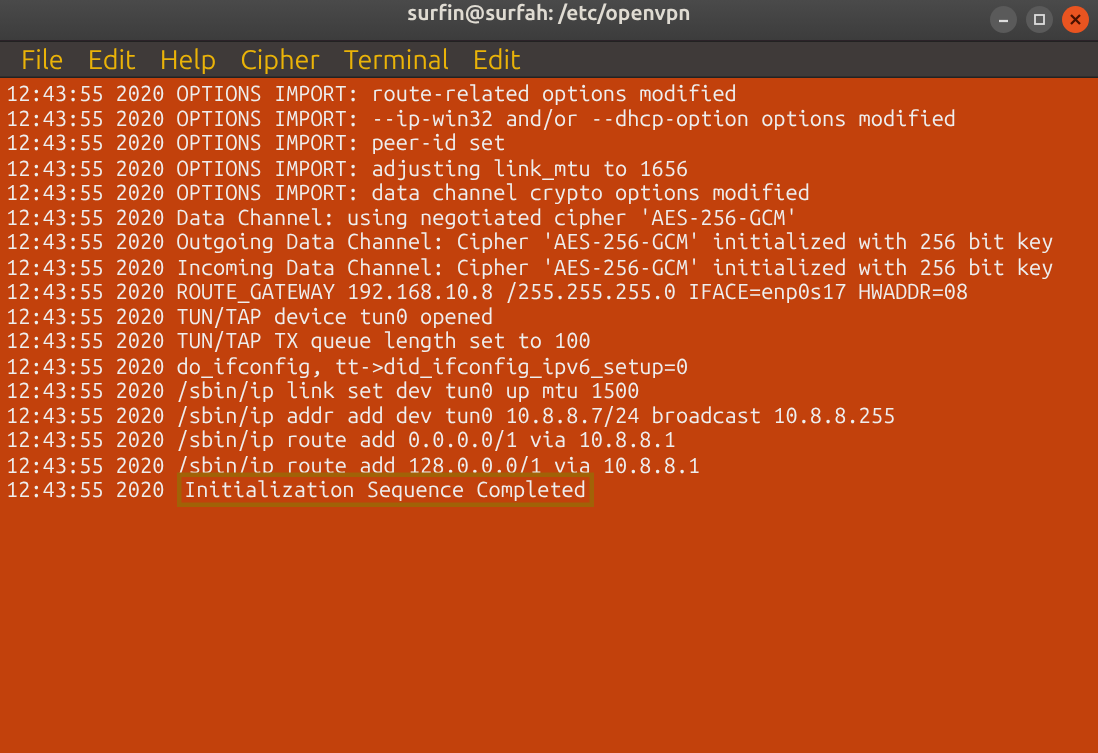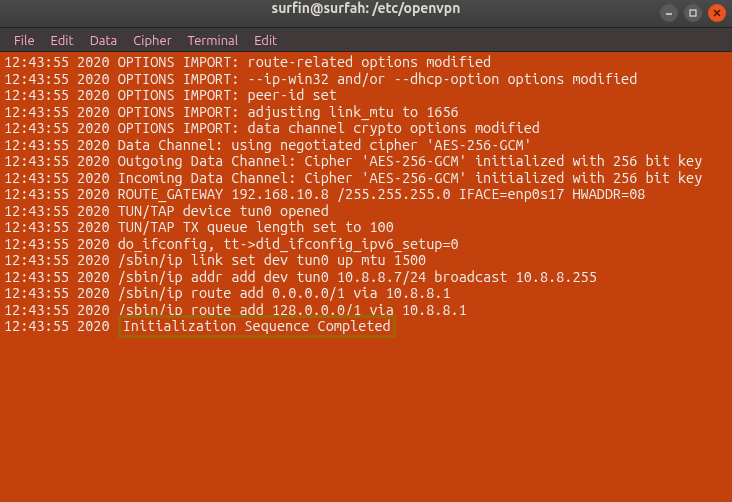--- a/index.html
+++ b/index.html
@@ -61,22 +61,22 @@
     }
     .menubar {
       background: #3f3a39;
       height: 24px;
       display: flex;
       align-items: center;
       padding: 0 6px;
       border-bottom: 1px solid #222;
     }
     .menu-item {
-      color: #f9a8d4;
-      font-size: 13px;
+      color: #eab308;
+      font-size: 18px;
       padding: 2px 8px;
       cursor: pointer;
     }
     .terminal-content {
       flex: 1;
       background: #c2410c;
       padding: 2px 4px;
       font-family: "Ubuntu Mono", "DejaVu Sans Mono", monospace;
       font-size: 14.5px;
       line-height: 16.5px;
@@ -116,19 +116,19 @@
         <svg viewBox="0 0 10 10">
             <line x1="2" y1="2" x2="8" y2="8" stroke="#4a1200" stroke-width="1.5"></line>
             <line x1="8" y1="2" x2="2" y2="8" stroke="#4a1200" stroke-width="1.5"></line>
           </svg>
       </div>
     </div>
   </div>
   <div class="menubar">
     <span class="menu-item">File</span>
     <span class="menu-item">Edit</span>
-    <span class="menu-item">Data</span>
+    <span class="menu-item">Help</span>
     <span class="menu-item">Cipher</span>
     <span class="menu-item">Terminal</span>
     <span class="menu-item">Edit</span>
   </div>
   <div class="terminal-content"><span id="terminal-lines"><span class="terminal-line">12:43:55 2020 OPTIONS IMPORT: route-related options modified</span><span class="terminal-line">12:43:55 2020 OPTIONS IMPORT: --ip-win32 and/or --dhcp-option options modified</span><span class="terminal-line">12:43:55 2020 OPTIONS IMPORT: peer-id set</span><span class="terminal-line">12:43:55 2020 OPTIONS IMPORT: adjusting link_mtu to 1656</span><span class="terminal-line">12:43:55 2020 OPTIONS IMPORT: data channel crypto options modified</span><span class="terminal-line">12:43:55 2020 Data Channel: using negotiated cipher 'AES-256-GCM'</span><span class="terminal-line">12:43:55 2020 Outgoing Data Channel: Cipher 'AES-256-GCM' initialized with 256 bit key</span><span class="terminal-line">12:43:55 2020 Incoming Data Channel: Cipher 'AES-256-GCM' initialized with 256 bit key</span><span class="terminal-line">12:43:55 2020 ROUTE_GATEWAY 192.168.10.8 /255.255.255.0 IFACE=enp0s17 HWADDR=08</span><span class="terminal-line"></span><span class="terminal-line">12:43:55 2020 TUN/TAP device tun0 opened</span><span class="terminal-line">12:43:55 2020 TUN/TAP TX queue length set to 100</span><span class="terminal-line">12:43:55 2020 do_ifconfig, tt-&gt;did_ifconfig_ipv6_setup=0</span><span class="terminal-line">12:43:55 2020 /sbin/ip link set dev tun0 up mtu 1500</span><span class="terminal-line">12:43:55 2020 /sbin/ip addr add dev tun0 10.8.8.7/24 broadcast 10.8.8.255</span><span class="terminal-line">12:43:55 2020 /sbin/ip route add 0.0.0.0/1 via 10.8.8.1</span><span class="terminal-line">12:43:55 2020 /sbin/ip route add 128.0.0.0/1 via 10.8.8.1</span></span><span class="terminal-line"><span>12:43:55 2020 </span><span class="highlight-box">Initialization Sequence Completed</span></span></div>
 </div>
 
 </body></html>

